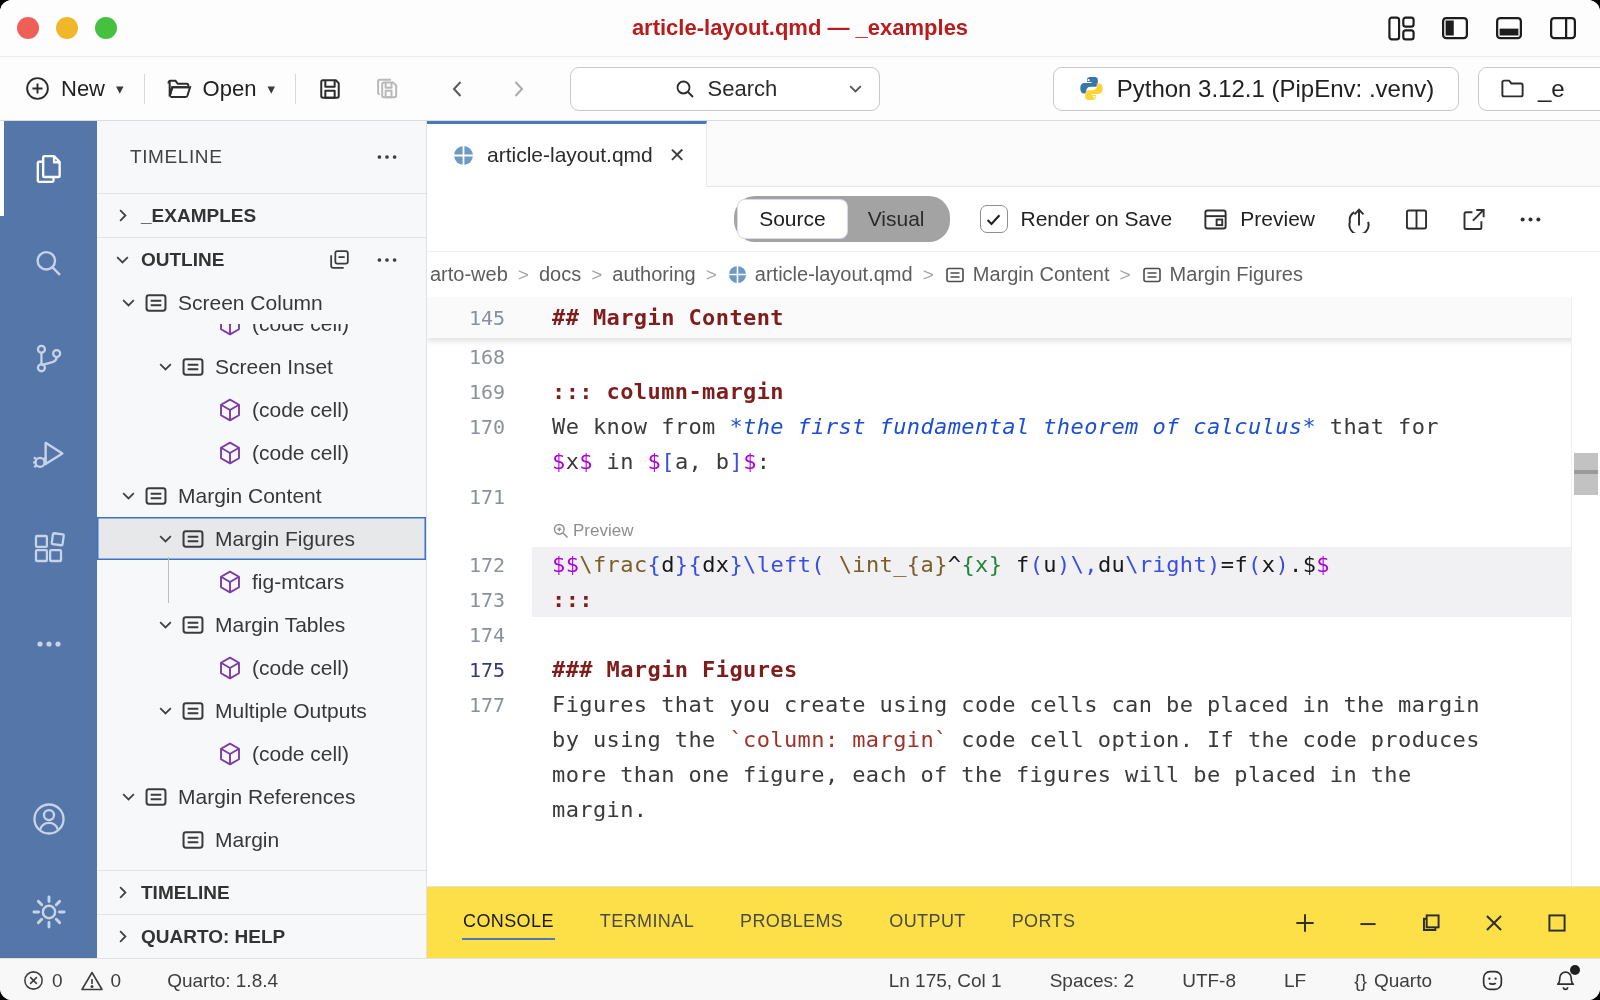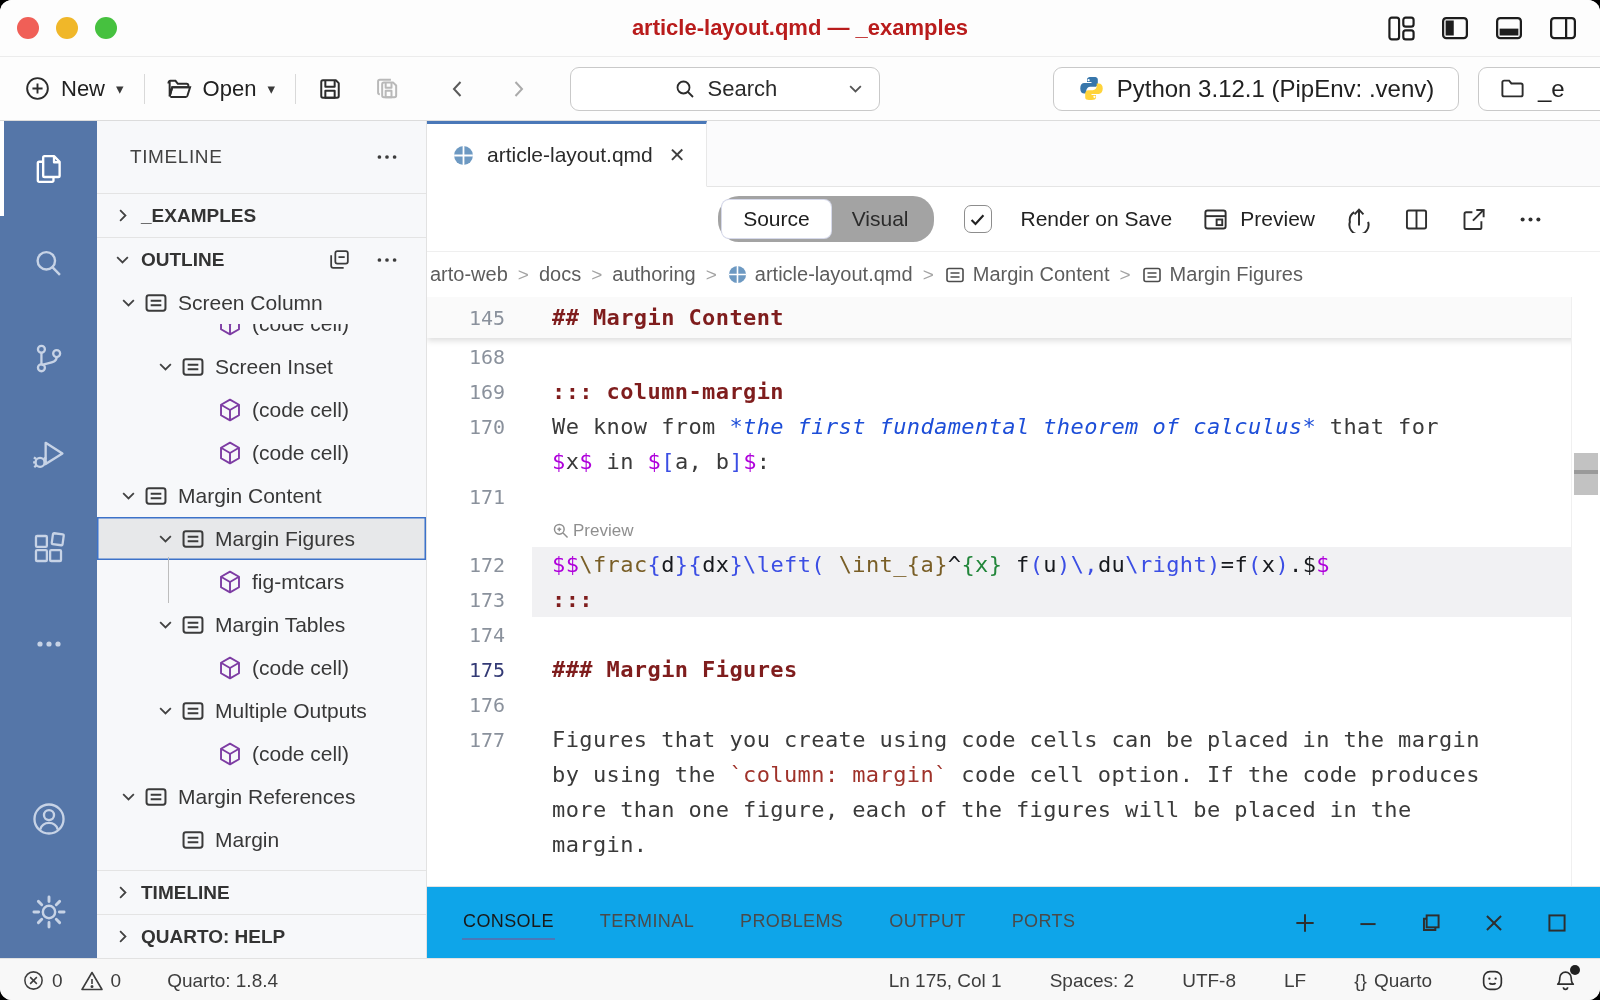--- a/index.html
+++ b/index.html
@@ -56,21 +56,21 @@
   
   .editorcol{flex:1;display:flex;flex-direction:column;min-width:0;background:#fff;}
   .tabstrip{height:65px;flex:none;background:#fbfbfc;border-bottom:1px solid #e5e5e5;display:flex;}
   .tab{display:flex;align-items:center;gap:12px;padding:0 20px 0 25px;background:#fff;border-top:3px solid #4a78b8;border-right:1px solid #e8e8e8;margin-bottom:-1px;border-bottom:1px solid #fff;font-size:21px;color:#2b2b2b;box-sizing:border-box;}
   .tabclose{font-size:20px;color:#3f3f3f;margin-left:4px;}
 
   .edtoolbar{height:64px;flex:none;border-bottom:1px solid #efefef;display:flex;align-items:center;justify-content:flex-end;gap:30px;padding-right:56px;background:#fff;font-size:21px;color:#222;}
   .toggle{background:#a3a3a3;border-radius:21px;padding:4px;display:flex;align-items:center;}
   .toggle .on{background:#fff;border-radius:7px;padding:7px 21px;box-shadow:0 0 0 1px #d6d9ea;color:#1d1d1d;}
   .toggle .off{padding:7px 21px;color:#2b2b2b;}
-  .chkrow{display:flex;align-items:center;gap:29px;}
+  .chkrow{display:flex;align-items:center;gap:13px;}
   .chk{width:28px;height:28px;border:1.7px solid #8d8d8d;border-radius:7px;display:flex;align-items:center;justify-content:center;color:#222;background:#fff;box-sizing:border-box;}
   .prevrow{display:flex;align-items:center;gap:11px;color:#222;}
   .edicon{color:#2f2f2f;}
 
   .breadcrumbs{height:45px;flex:none;display:flex;align-items:center;gap:10px;padding-left:3px;font-size:20px;color:#5d5d5d;background:#fff;overflow:hidden;white-space:nowrap;}
   .crumb{display:flex;align-items:center;gap:7px;flex:none;}
   .bsep{color:#a3a3a3;font-size:19px;flex:none;}
 
   .edbody{flex:1;position:relative;background:#fff;font-family:"DejaVu Sans Mono",monospace;overflow:hidden;}
   .code-lines{padding-top:42px;}
@@ -90,21 +90,21 @@
   .c-olive{color:#795e26;}
   .c-green{color:#22863a;}
   .c-red{color:#9f322a;}
   .c-lens{color:#8f8f8f;}
   .sticky{position:absolute;top:0;left:0;right:0;height:41px;background:#fafafa;box-shadow:0 3px 6px rgba(0,0,0,.13);z-index:3;}
   .sticky .cline{height:41px;}
   .scrollgutter{position:absolute;top:0;right:0;bottom:0;width:28px;background:#fff;border-left:1px solid #f0f0f0;z-index:4;}
   .thumb{position:absolute;left:2px;right:2px;top:156px;height:42px;background:#c2c2c2;}
   .thumb .mark{position:absolute;left:0;right:0;top:17px;height:4px;background:#9a9a9a;}
 
-  .panel{height:71px;flex:none;border-top:1px solid #e3e3e3;background:#0ea5e9;display:flex;align-items:center;padding:0 30px 0 35px;font-size:18px;color:#4a4a4a;}
+  .panel{height:71px;flex:none;border-top:1px solid #e3e3e3;background:#fde047;display:flex;align-items:center;padding:0 30px 0 35px;font-size:18px;color:#4a4a4a;}
   .ptabs{display:flex;gap:44px;letter-spacing:.4px;}
   .ptab span{display:inline-block;padding:6px 1px;border-bottom:2.5px solid transparent;}
   .ptab.active{color:#191919;}
   .ptab.active span{border-color:#4a78b8;}
   .pactions{margin-left:auto;display:flex;gap:37px;align-items:center;color:#2e2e2e;}
 
   
   .status{height:43px;border-top:1px solid #e2e2e2;background:#f8f8f8;display:flex;align-items:center;font-size:19px;color:#3d3d3d;padding:0 22px;}
   .sleft{display:flex;gap:28px;align-items:center;}
   .sright{margin-left:auto;display:flex;gap:48px;align-items:center;}
@@ -700,24 +700,20 @@
             </div>
             <div class="cline">
               <span class="lnum">174</span>
               <span class="lcontent"></span>
             </div>
             <div class="cline">
               <span class="lnum active">175</span>
               <span class="lcontent"><span class="c-h">### Margin Figures</span></span>
             </div>
             <div class="cline">
-              <span class="lnum">176</span>
-              <span class="lcontent"></span>
-            </div>
-            <div class="cline">
               <span class="lnum">177</span>
               <span class="lcontent"><span class="c-def">Figures that you create using code cells can be placed in the margin</span></span>
             </div>
             <div class="cline">
               <span class="lnum"></span>
               <span class="lcontent"><span class="c-def">by using the </span><span class="c-red">`column: margin`</span><span class="c-def"> code cell option. If the code produces</span></span>
             </div>
             <div class="cline">
               <span class="lnum"></span>
               <span class="lcontent"><span class="c-def">more than one figure, each of the figures will be placed in the</span></span>

